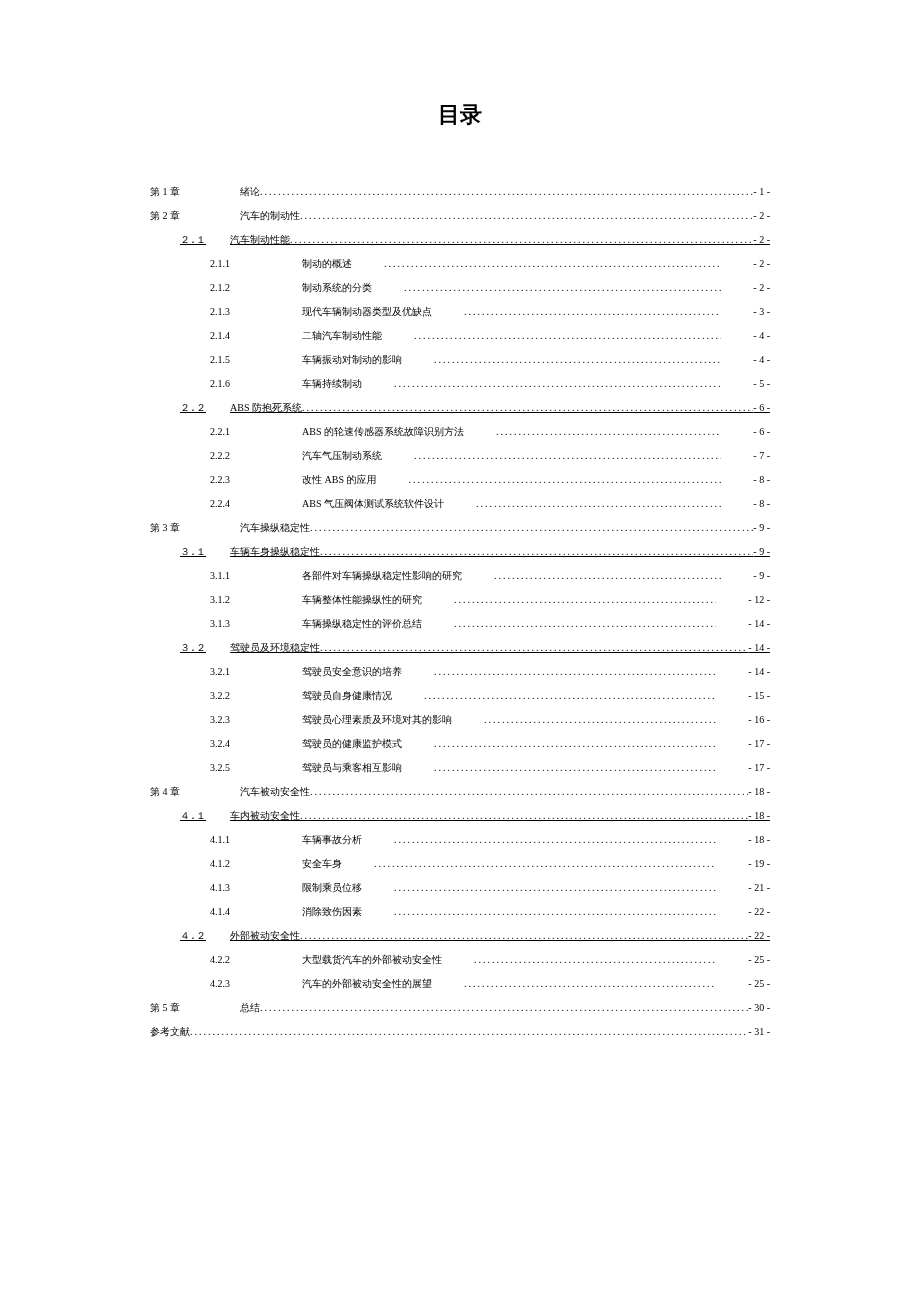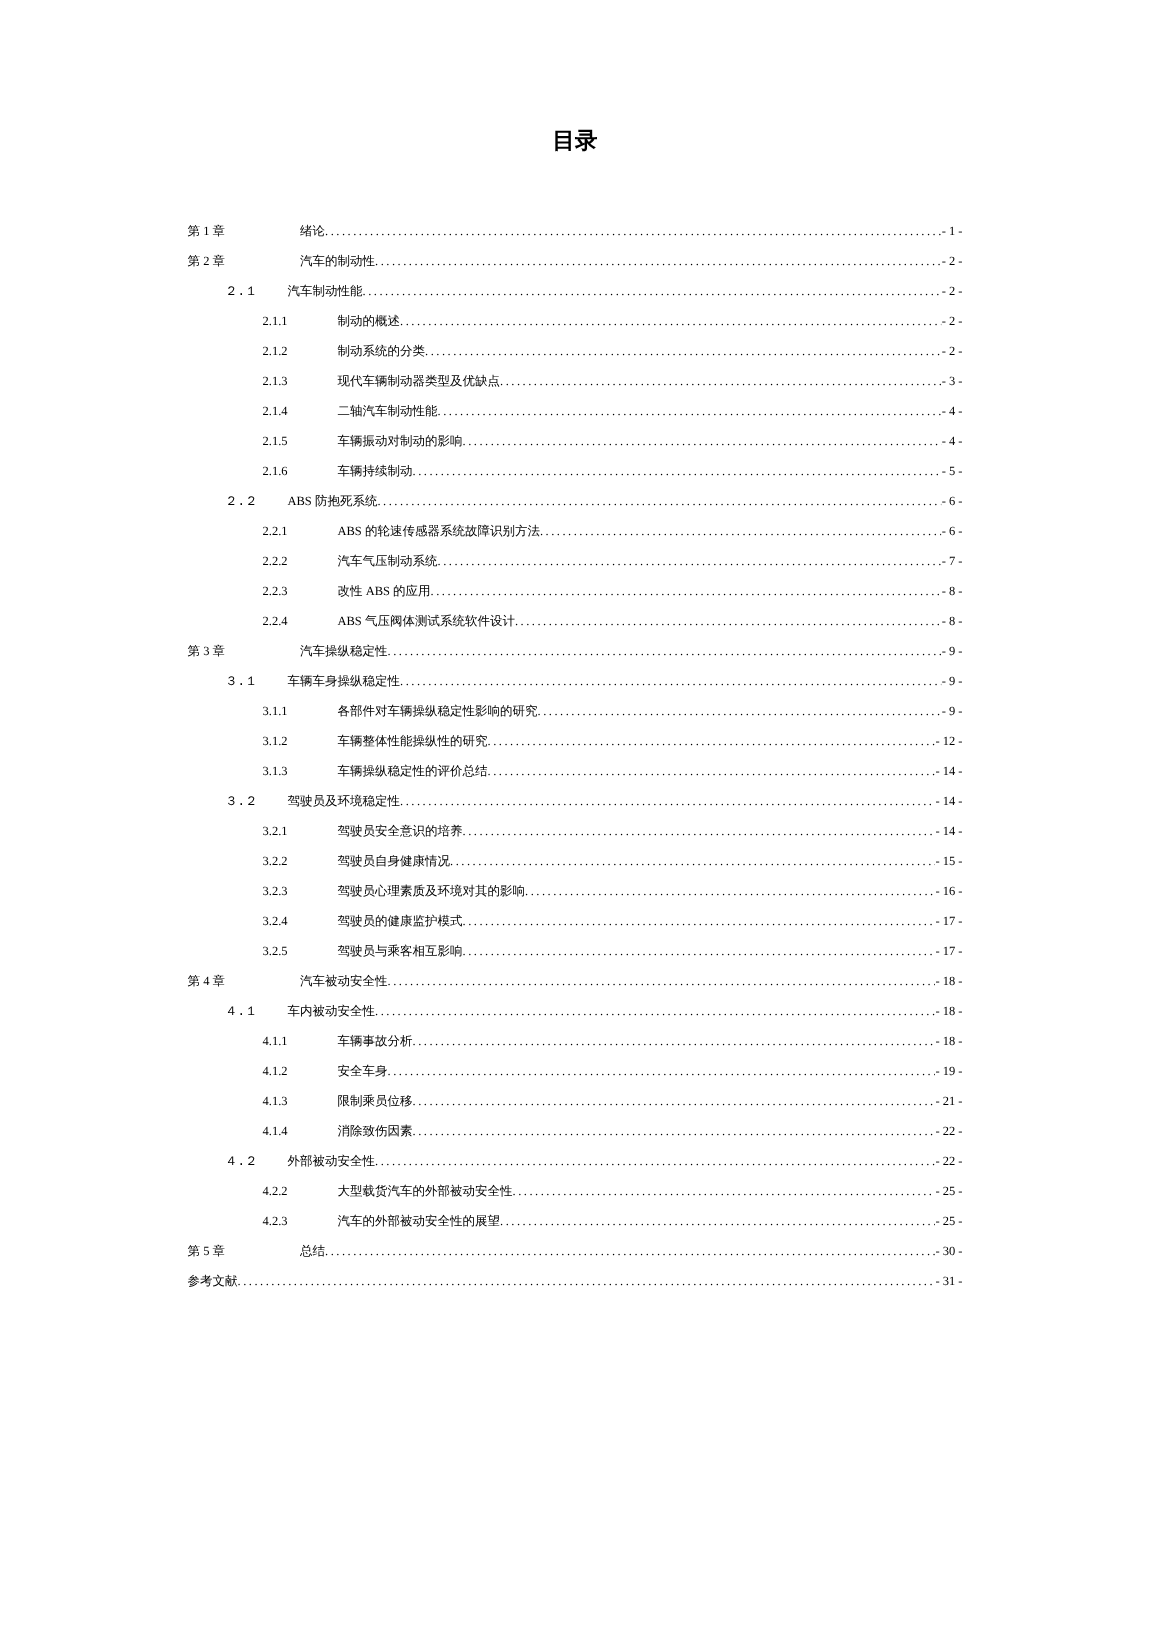--- a/index.html
+++ b/index.html
@@ -9,21 +9,21 @@
     }
     body {
       background: #fff;
       font-family: "SimSun", "宋体", serif;
       width: 920px;
       height: 1302px;
       padding: 100px 150px 0 150px;
     }
     .title {
       text-align: center;
-      font-size: 18px;
+      font-size: 22px;
       font-weight: bold;
       margin-bottom: 50px;
     }
     .toc-line {
       display: flex;
       align-items: baseline;
       font-size: 10px;
       line-height: 24px;
       white-space: nowrap;
     }
@@ -39,23 +39,23 @@
       letter-spacing: 2px;
       color: #000;
     }
     .toc-dots::before {
       content: "....................................................................................................................................................................................................";
     }
     .toc-page {
       flex-shrink: 0;
     }
     .indent-0 .toc-label { width: 70px; }
-    .indent-1 { padding-left: 30px; }
+    .indent-1 { padding-left: 30px; text-decoration: underline; }
     .indent-1 .toc-label { width: 50px; font-family: "SimSun", monospace; }
-    .indent-2 { padding-left: 60px; }
+    .indent-2 { padding-left: 60px; gap: 32px; }
     .indent-2 .toc-label { width: 60px; }
     .indent-none { padding-left: 0; }
     .indent-none .toc-label { width: 0; }
     .gap { display: inline-block; width: 20px; }
   </style>
 </head>
 <body>
 
 <div class="title">目录</div>
 

